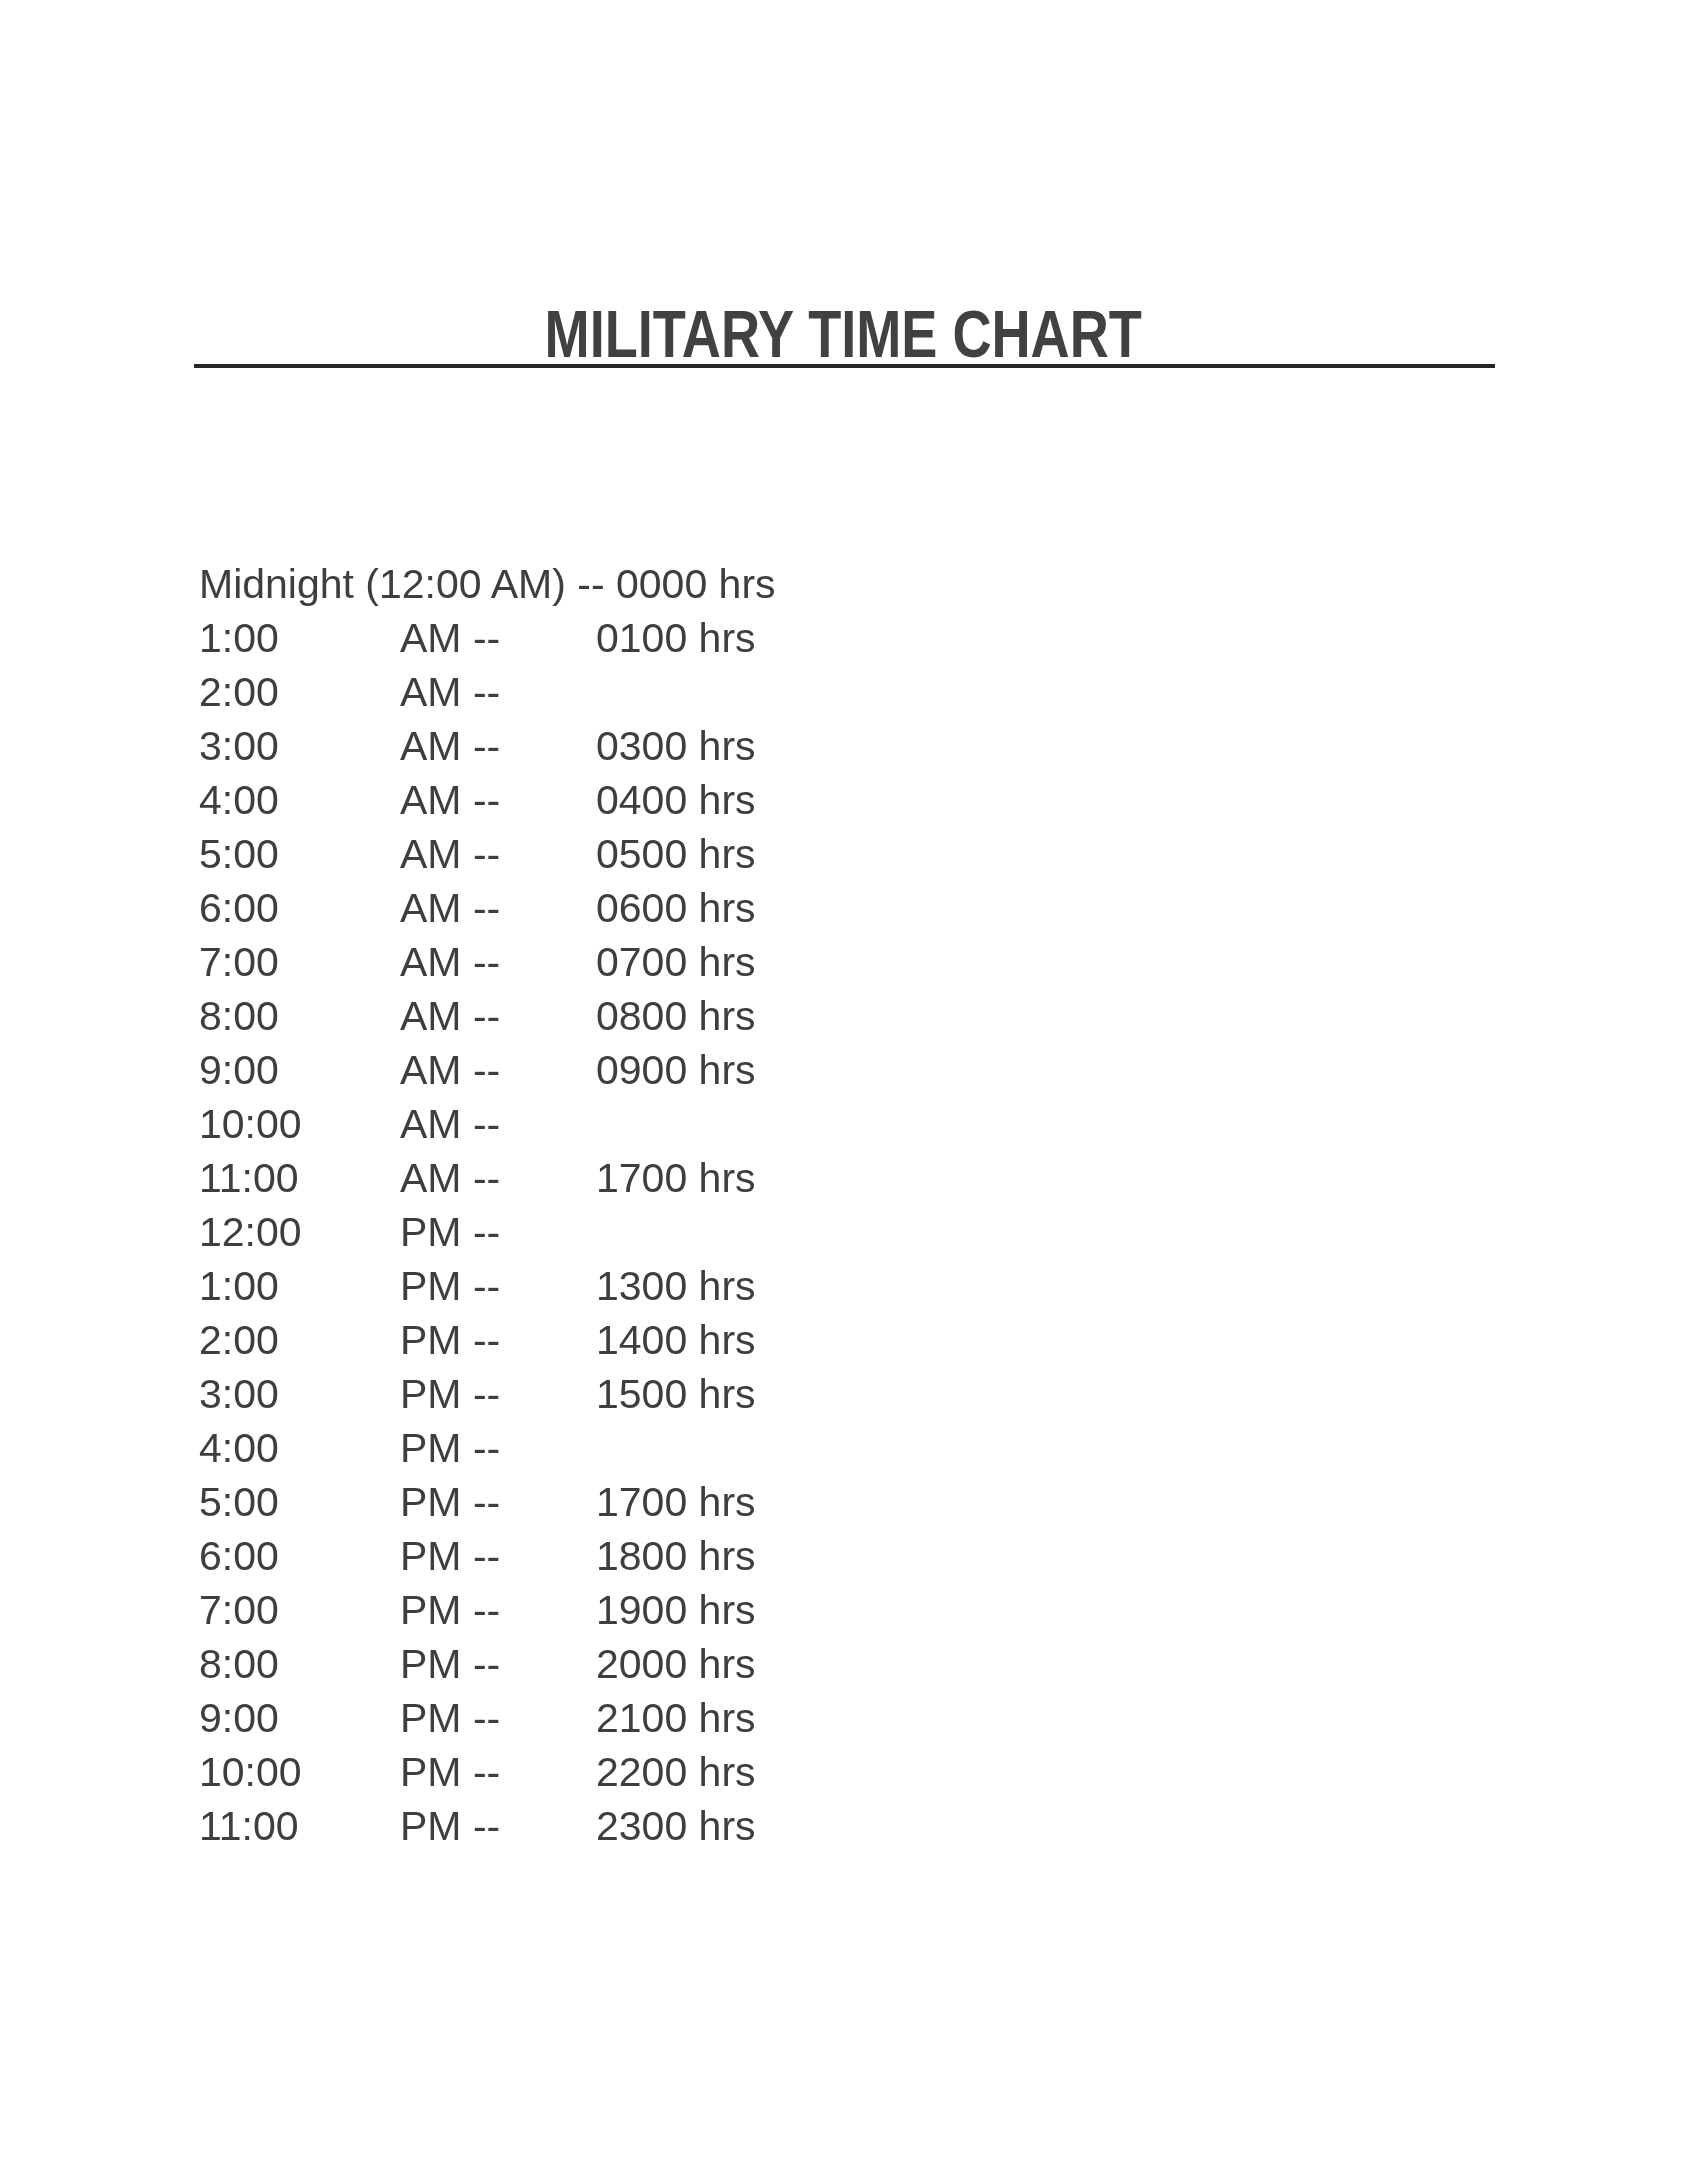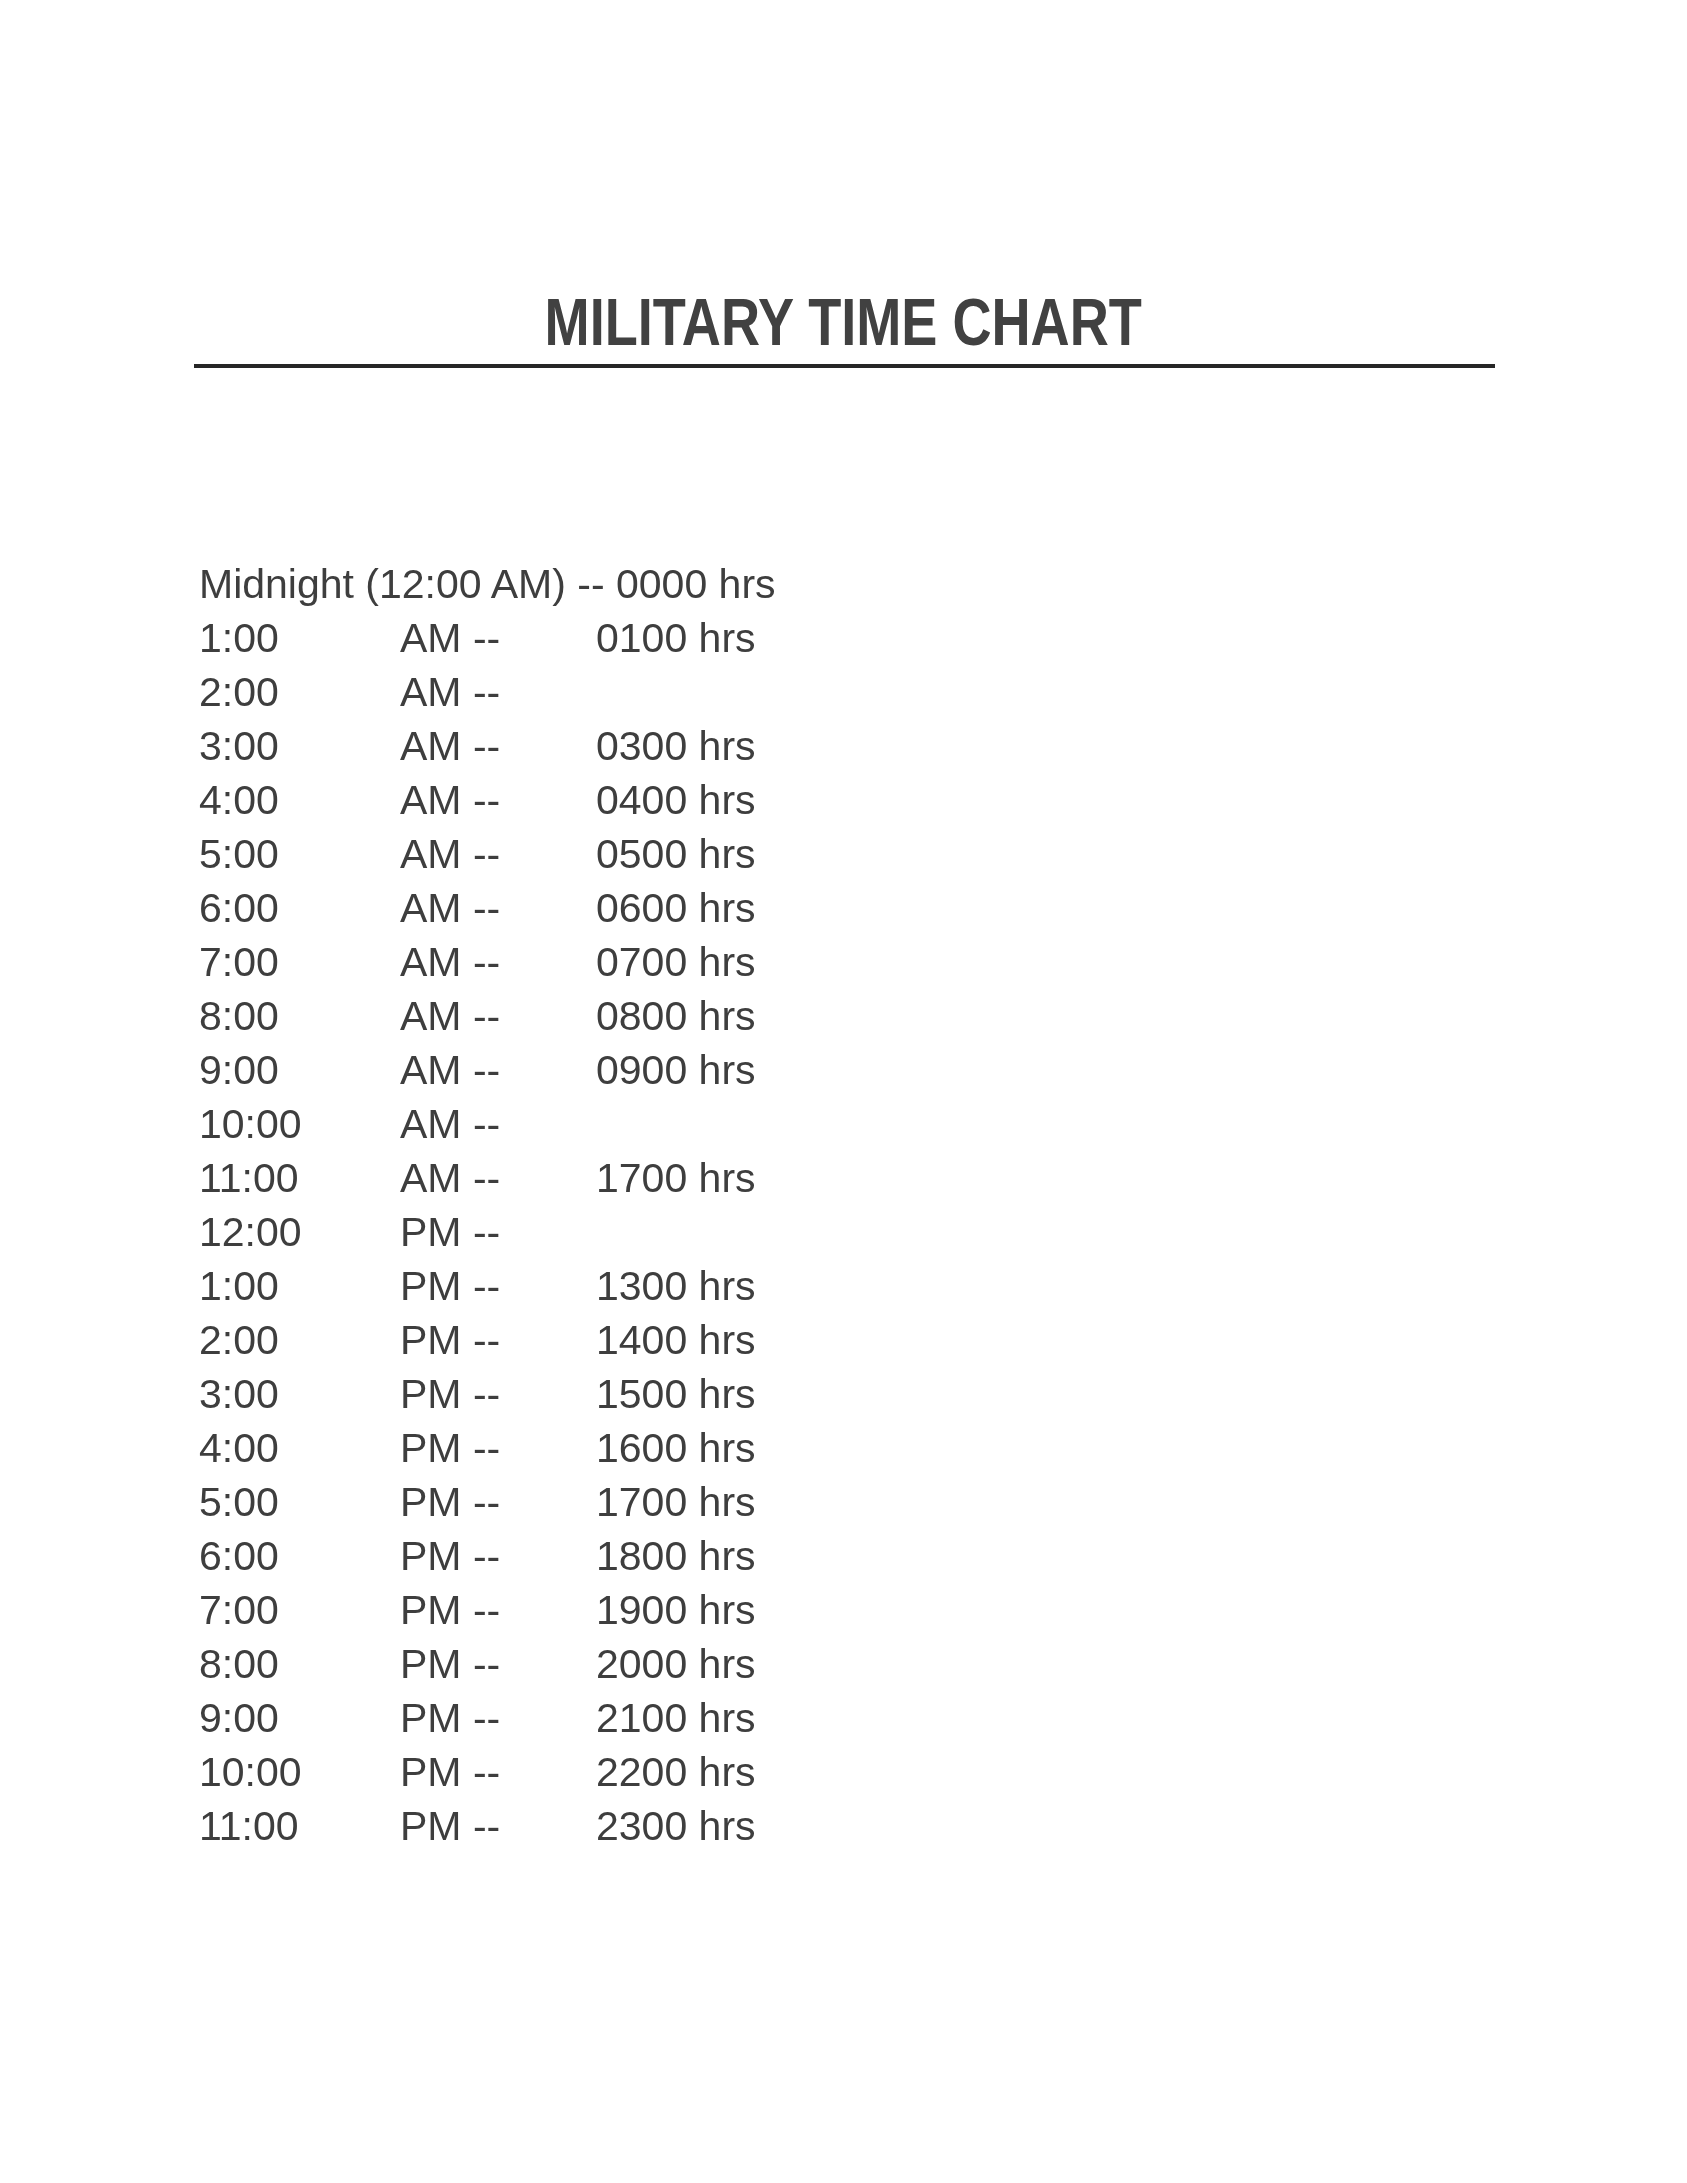--- a/index.html
+++ b/index.html
@@ -17,21 +17,21 @@
   }
   
   .title-wrap {
     position: absolute;
     top: 285px;
     left: 0;
     width: 1687px;
     text-align: center;
   }
   .title-wrap h1 {
-    margin: 4px;
+    margin: 16px;
     font-size: 66px;
     font-weight: 700;
     line-height: 1;
     color: #414141;
     letter-spacing: 0px;
   }
   .title-condensed {
     display: inline-block;
     transform: scaleX(0.82);
     transform-origin: center;
@@ -151,21 +151,20 @@
         <span class="col c2">1400 hrs</span>
       </div>
       <div class="row">
         <span class="col c0">3:00</span>
         <span class="col c1">PM --</span>
         <span class="col c2">1500 hrs</span>
       </div>
       <div class="row">
         <span class="col c0">4:00</span>
         <span class="col c1">PM --</span>
-        <span class="col c2">1600 hrs</span>
       </div>
       <div class="row">
         <span class="col c0">5:00</span>
         <span class="col c1">PM --</span>
         <span class="col c2">1700 hrs</span>
       </div>
       <div class="row">
         <span class="col c0">6:00</span>
         <span class="col c1">PM --</span>
         <span class="col c2">1800 hrs</span>

